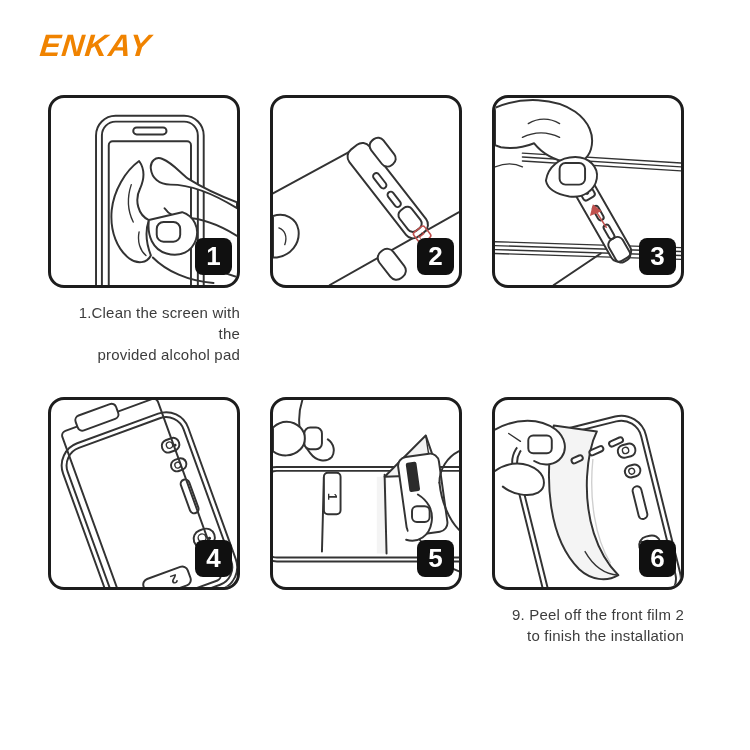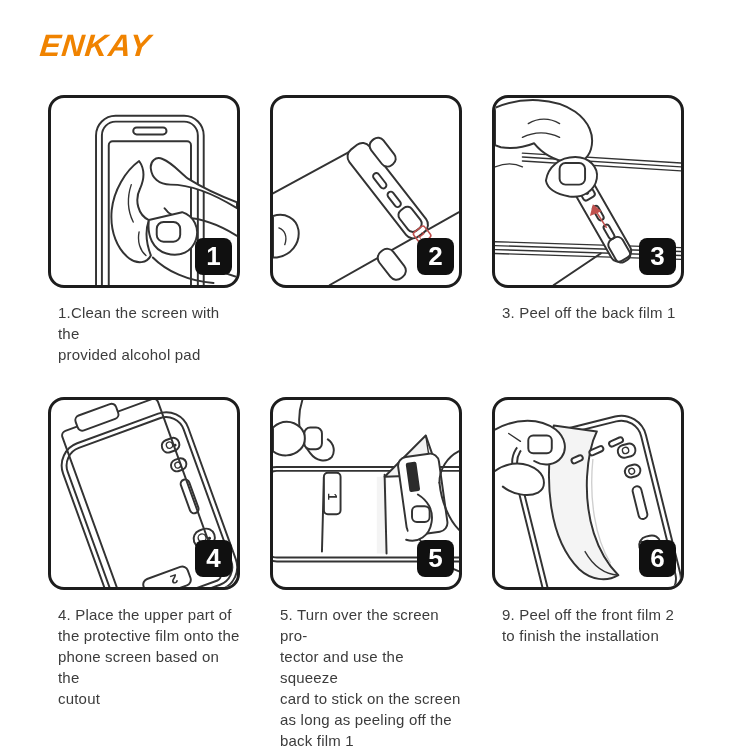--- a/index.html
+++ b/index.html
@@ -32,20 +32,21 @@
   .panel svg{position:absolute;left:0;top:0;width:100%;height:100%;}
   .badge{
     position:absolute;right:5px;bottom:10px;width:37px;height:37px;
     background:var(--badge-black);border-radius:8px;color:#ffffff;
     font-size:26px;font-weight:700;display:flex;align-items:center;justify-content:center;
   }
   .caption{
     margin:14px 0 0 10px;max-width:182px;
     font-size:15px;line-height:21px;color:var(--text);letter-spacing:.2px;
     white-space:pre-line;
+    text-align:right;
   }
   
   .ln{stroke:var(--line);stroke-width:2;fill:none;stroke-linecap:round;stroke-linejoin:round;}
   .thin{stroke-width:1.4;}
   .fw{fill:#ffffff;}
   .fg{fill:#f4f4f4;}
   .dk{fill:#2b2b2b;stroke:none;}
   .red{stroke:var(--highlight-red);stroke-width:1.6;fill:none;}
   .redfill{fill:var(--highlight-red);stroke:none;}
   .redtxt{fill:var(--highlight-red);font-size:10px;font-weight:700;}
@@ -144,21 +145,20 @@
           <rect class="ln fw" x="66" y="66" width="26" height="22" rx="6"></rect>
           <path class="ln thin" d="M0,70 C10,66 20,66 28,70"></path>
         </g>
         <g>
           <path class="red" d="M114,132 L103,115"></path>
           <polygon class="redfill" points="100,108 97,120 109,115"></polygon>
         </g>
       </svg>
       <div class="badge">3</div>
     </div>
-    <div class="caption">3. Peel off the back film 1</div>
   </div>
 
   <div class="step">
     <div class="panel">
       <svg viewBox="0 0 190 190" preserveAspectRatio="none">
         <g transform="rotate(-20 95 100)">
           <g>
             <rect class="ln" x="26" y="24" width="136" height="190" rx="24"></rect>
             <rect class="ln" x="31" y="29" width="126" height="180" rx="19"></rect>
             <rect class="ln" x="130" y="52" width="18" height="13" rx="6"></rect>
@@ -174,24 +174,20 @@
           <g>
             <rect class="ln" x="38" y="8" width="104" height="196" rx="5"></rect>
             <rect class="ln fw" x="56" y="-2" width="44" height="16" rx="5"></rect>
             <rect class="ln fw" x="64" y="178" width="48" height="20" rx="6"></rect>
             <text class="tag" transform="rotate(180 96 188)" x="96" y="193" text-anchor="middle">2</text>
           </g>
         </g>
       </svg>
       <div class="badge">4</div>
     </div>
-    <div class="caption">4. Place the upper part of
-the protective film onto the
-phone screen based on the
-cutout</div>
   </div>
 
   <div class="step">
     <div class="panel">
       <svg viewBox="0 0 190 190" preserveAspectRatio="none">
         <g>
           <rect class="ln" x="-14" y="68" width="226" height="96" rx="18"></rect>
           <rect class="ln" x="-10" y="72" width="218" height="88" rx="14"></rect>
         </g>
         <g>
@@ -217,25 +213,20 @@
         <g>
           <path class="ln" d="M190,52 C178,58 170,70 170,84"></path>
           <path class="ln" d="M170,84 C172,104 180,122 190,132"></path>
           <path class="ln fw" d="M148,96 C158,102 164,112 162,124 C160,138 148,146 136,142"></path>
           <rect class="ln fw" x="142" y="108" width="18" height="16" rx="5"></rect>
           <path class="ln" d="M150,142 C160,158 174,168 190,174"></path>
         </g>
       </svg>
       <div class="badge">5</div>
     </div>
-    <div class="caption">5. Turn over the screen pro-
-tector and use the squeeze
-card to stick on the screen
-as long as peeling off the
-back film 1</div>
   </div>
 
   <div class="step">
     <div class="panel">
       <svg viewBox="0 0 190 190" preserveAspectRatio="none">
         <g transform="rotate(-14 95 100)">
           <rect class="ln" x="28" y="26" width="140" height="196" rx="26"></rect>
           <rect class="ln" x="33" y="31" width="130" height="186" rx="21"></rect>
           <rect class="ln" x="136" y="56" width="18" height="13" rx="6"></rect>
           <circle class="ln thin" cx="144" cy="62" r="3.2"></circle>

